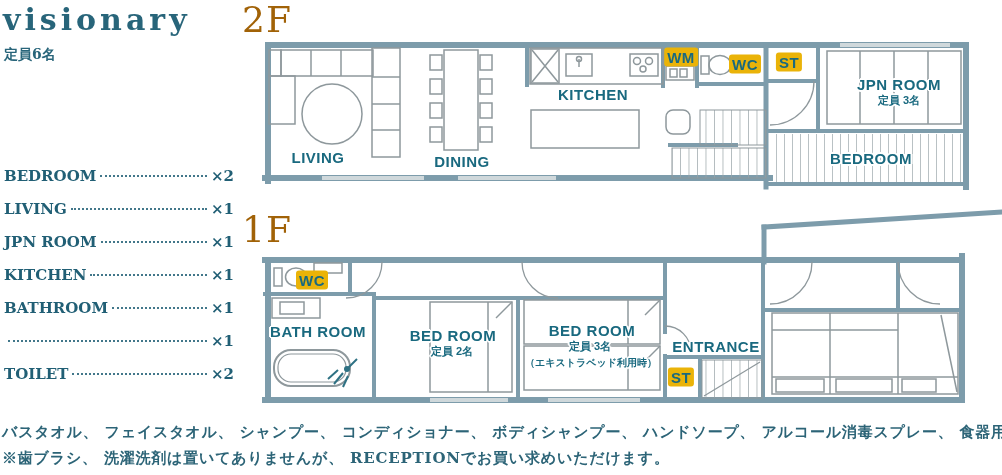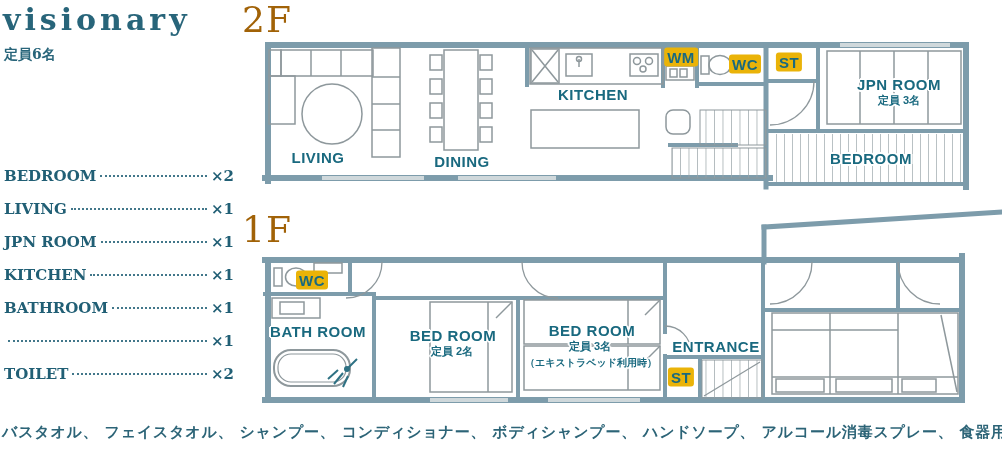--- a/index.html
+++ b/index.html
@@ -314,15 +314,16 @@
   <div class="room-label" style="left:453px;top:335px;">BED ROOM</div>
   <div class="room-label sub" style="left:452px;top:351px;">定員 2名</div>
   <div class="room-label" style="left:592px;top:330px;">BED ROOM</div>
   <div class="room-label sub" style="left:590px;top:346px;">定員 3名</div>
   <div class="room-label note" style="left:591px;top:363px;">（エキストラベッド利用時）</div>
   <div class="room-label" style="left:716px;top:346px;">ENTRANCE</div>
   <div class="room-label chip" style="left:681px;top:377px;">ST</div>
 
   <div class="notes">
     <div class="line">バスタオル、 フェイスタオル、 シャンプー、 コンディショナー、 ボディシャンプー、 ハンドソープ、 アルコール消毒スプレー、 食器用洗剤、 BLUE TOOTHスピーカー</div>
+    <div class="line">※歯ブラシ、 洗濯洗剤は置いてありませんが、 RECEPTIONでお買い求めいただけます。</div>
   </div>
 
 </div>
 
 </body></html>

